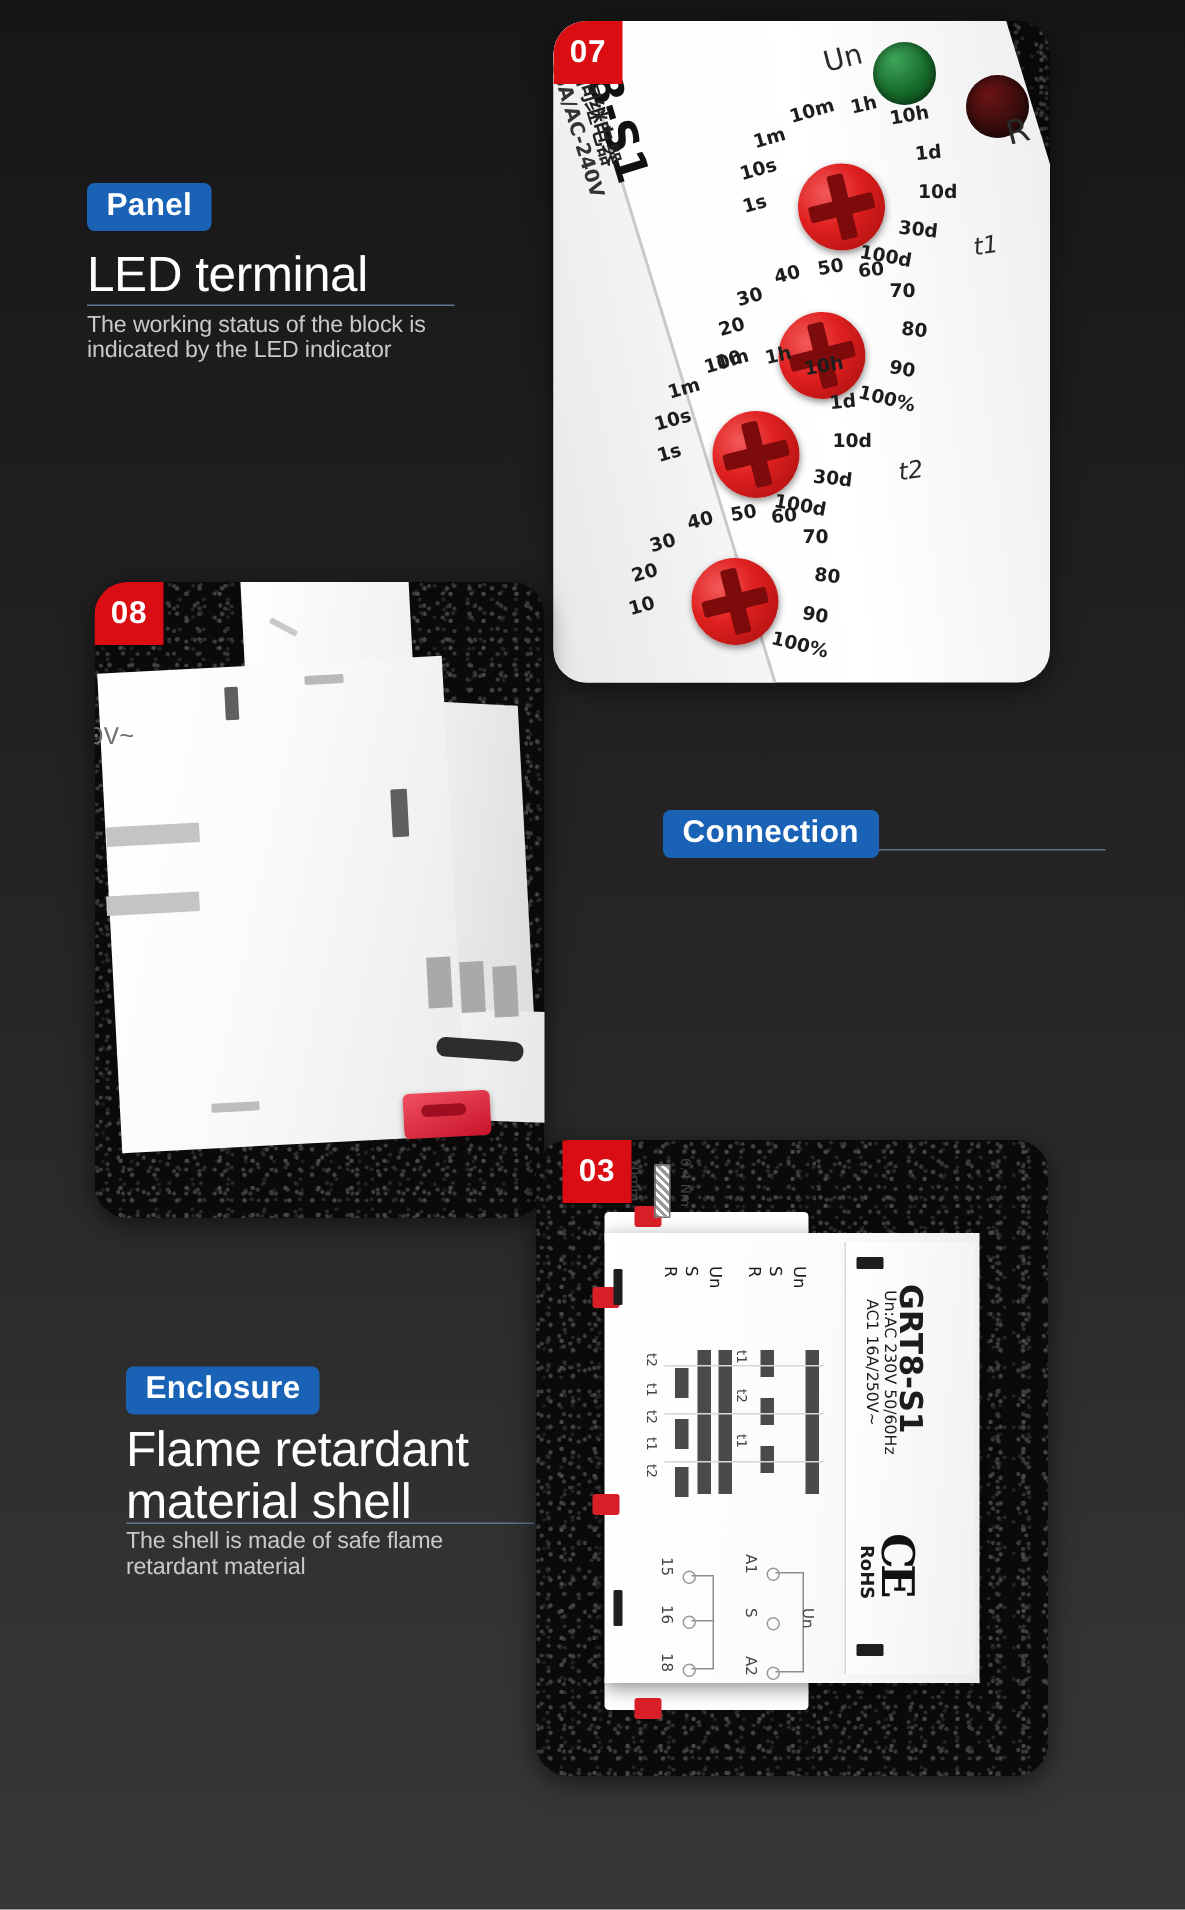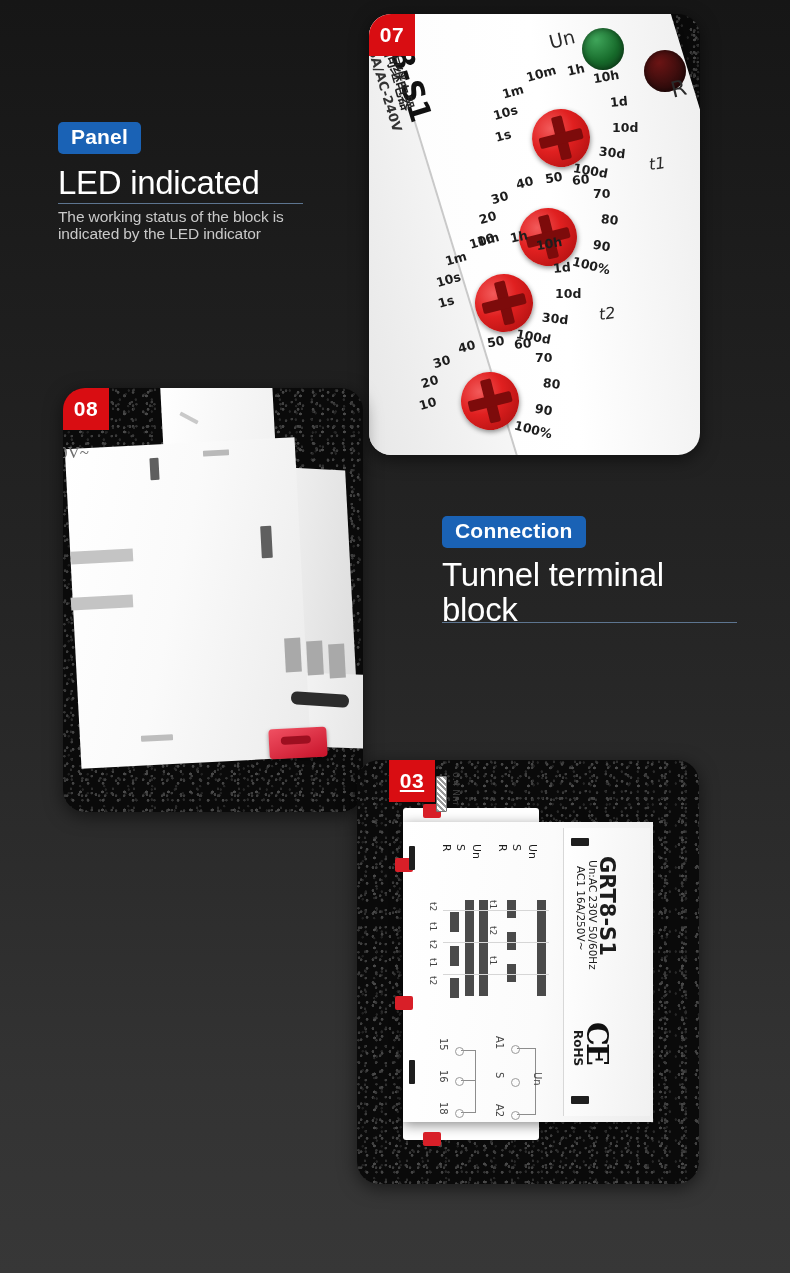--- a/index.html
+++ b/index.html
@@ -110,21 +110,21 @@
     background:linear-gradient(100deg,#fbfbfb,#e4e4e4);transform:rotate(-3deg) skewY(5deg);
   }
   .p2-slot{position:absolute;background:#5f5f5f;border-radius:1px;}
   .p2-gray{position:absolute;background:#c4c4c4;}
   .p2-clip{
     position:absolute;left:206px;top:340px;width:58px;height:30px;
     background:linear-gradient(160deg,#f05062,#c8132a);border-radius:4px;
     transform:rotate(-3deg);box-shadow:0 2px 4px rgba(0,0,0,.4);
   }
   .p2-clip:after{content:"";position:absolute;left:12px;top:8px;width:30px;height:8px;background:#9d0f20;border-radius:4px;}
-  .diagtxt{position:absolute;color:#5a5a5a;font-size:14px;font-family:Liberation Serif, serif;}
+  .diagtxt{position:absolute;color:#5a5a5a;font-size:14px;font-family:Liberation Mono, monospace;margin-top:40px;}
   .diagline{position:absolute;background:#b6b6b6;}
   .diagdot{position:absolute;width:7px;height:7px;border:1.4px solid #9a9a9a;border-radius:50%;background:transparent;}
 
   
   #panel03{left:357px;top:760px;width:342px;height:424px;}
   .p3-body{
     position:absolute;left:46px;top:62px;width:250px;height:300px;
     background:linear-gradient(95deg,#ffffff 0%,#fbfbfb 55%,#ececec 100%);
     box-shadow:0 3px 12px rgba(0,0,0,.45);
   }
@@ -149,33 +149,39 @@
     letter-spacing:-3px;
   }
 </style>
 </head>
 <body>
 
 <div class="stage">
 
   <div class="txtblock" style="left:58px;top:122px;width:300px;">
     <div class="tag">Panel</div>
-    <div class="headline">LED indicated</div>
+    <div class="headline">LED terminal</div>
     <div class="rule" style="width:245px;"></div>
     <div class="sub">The working status of the block is
 indicated by the LED indicator</div>
   </div>
 
-  <div class="txtblock" style="left:442px;top:516px;width:310px;">
+  <div class="txtblock" style="left:442px;top:540px;width:310px;">
     <div class="tag">Connection</div>
-    <div class="headline" style="margin-top:10px;">Tunnel terminal
-block</div>
     <div class="rule" style="width:295px;margin-top:-6px;"></div>
   </div>
 
+  <div class="txtblock" style="left:84px;top:911px;width:300px;">
+    <div class="tag">Enclosure</div>
+    <div class="headline" style="margin-top:6px;">Flame retardant
+material shell</div>
+    <div class="rule" style="width:272px;margin-top:-4px;"></div>
+    <div class="sub" style="margin-top:3px;">The shell is made of safe flame
+retardant material</div>
+  </div>
 
   <div class="panel" id="panel01">
     <div class="foam"></div>
 
     <div class="p1-device"></div>
     <div class="p1-sidelabel"></div>
 
     <div class="sidevert" style="left:42px;top:10px;font-size:30px;transform:rotate(73deg);color:#111;">T8-S1</div>
     <div class="sidevert" style="left:8px;top:24px;font-size:13px;transform:rotate(73deg);color:#333;">16A/AC-240V</div>
     <div class="sidevert" style="left:26px;top:22px;font-size:15px;transform:rotate(73deg);color:#222;">时间继电器</div>
@@ -346,16 +352,16 @@
     <div class="vtxt sm" style="left:148px;top:312px;font-size:10px;">S</div>
     <div class="vtxt sm" style="left:148px;top:344px;font-size:10px;">A2</div>
     <div class="vtxt sm" style="left:186px;top:312px;font-size:10px;">Un</div>
 
     <div class="vtxt" style="left:262px;top:96px;font-size:21px;font-weight:bold;">GRT8-S1</div>
     <div class="vtxt" style="left:242px;top:100px;font-size:10.5px;">Un:AC 230V 50/60Hz</div>
     <div class="vtxt" style="left:230px;top:106px;font-size:10.5px;">AC1 16A/250V~</div>
     <div class="ce" style="left:258px;top:262px;">CE</div>
     <div class="vtxt" style="left:228px;top:270px;font-size:12px;font-weight:bold;">RoHS</div>
 
-    <div class="badge" style="left:32px;text-decoration:underline;">03</div>
+    <div class="badge" style="left:18px;">03</div>
   </div>
 
 </div>
 
 </body></html>

